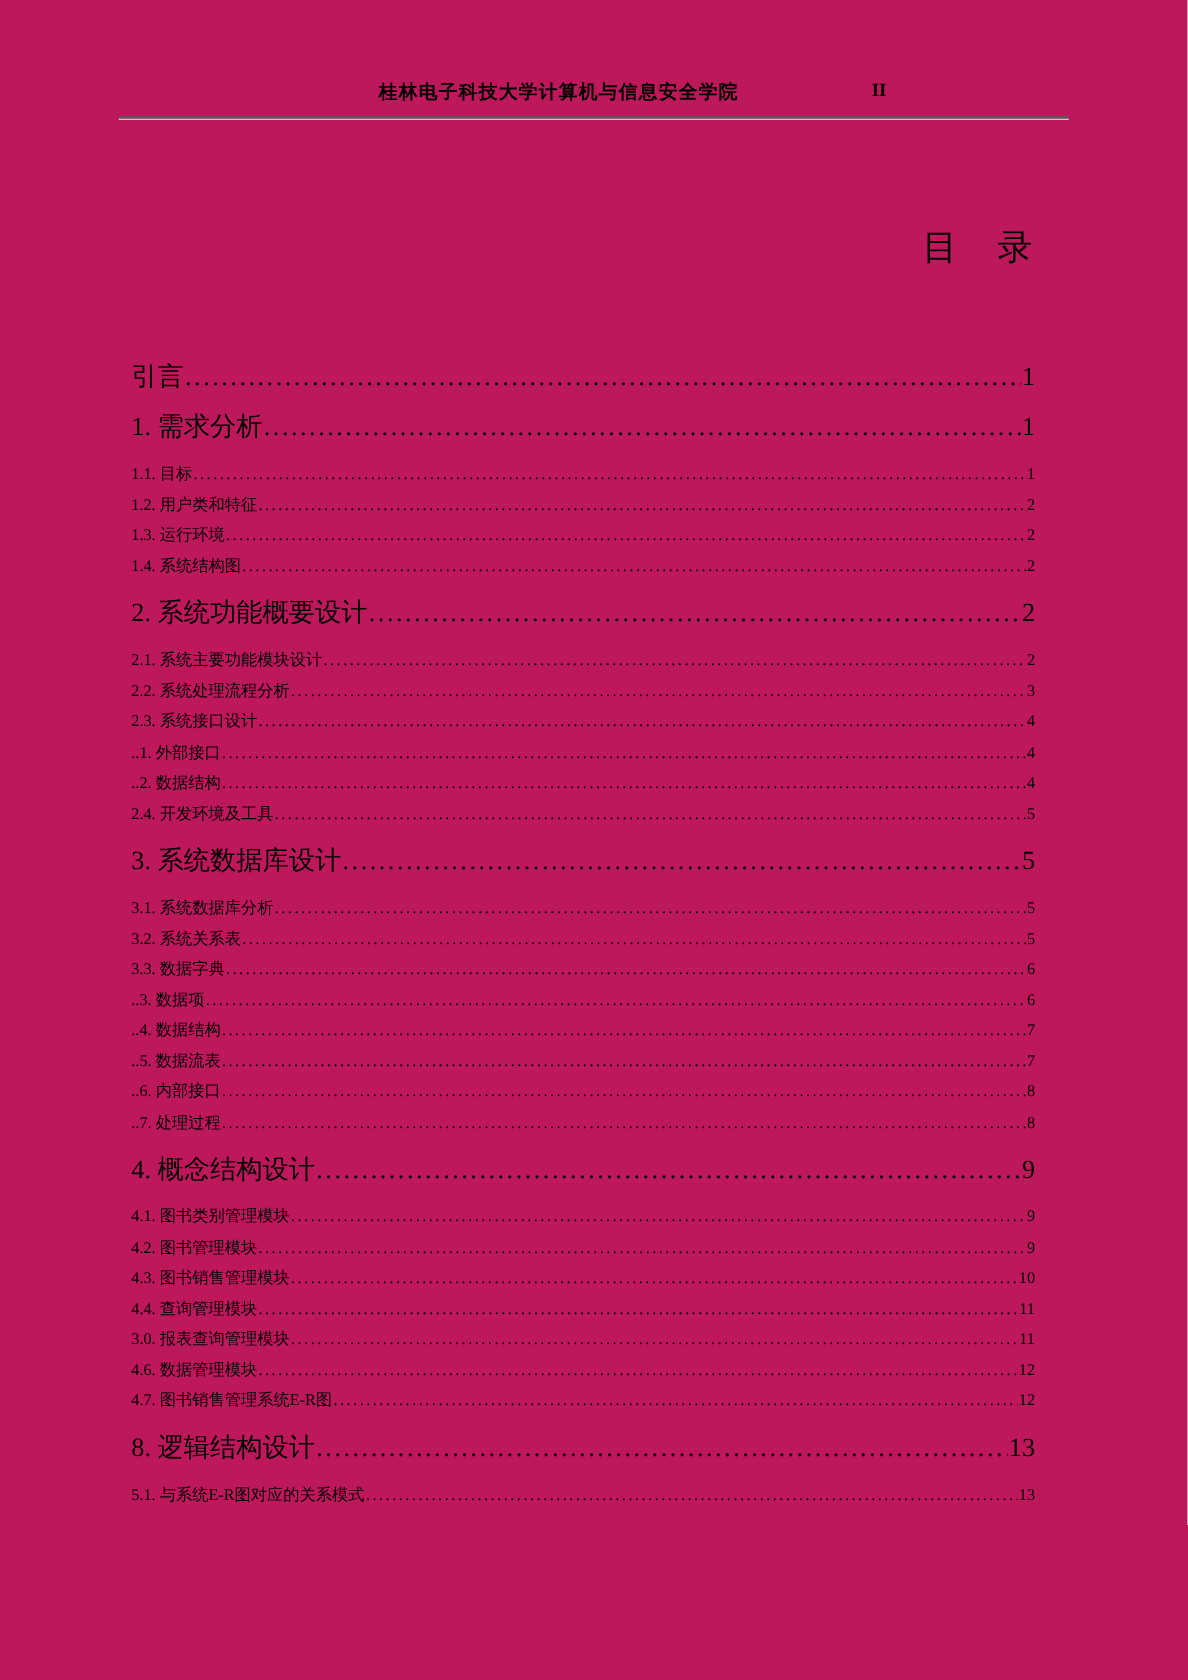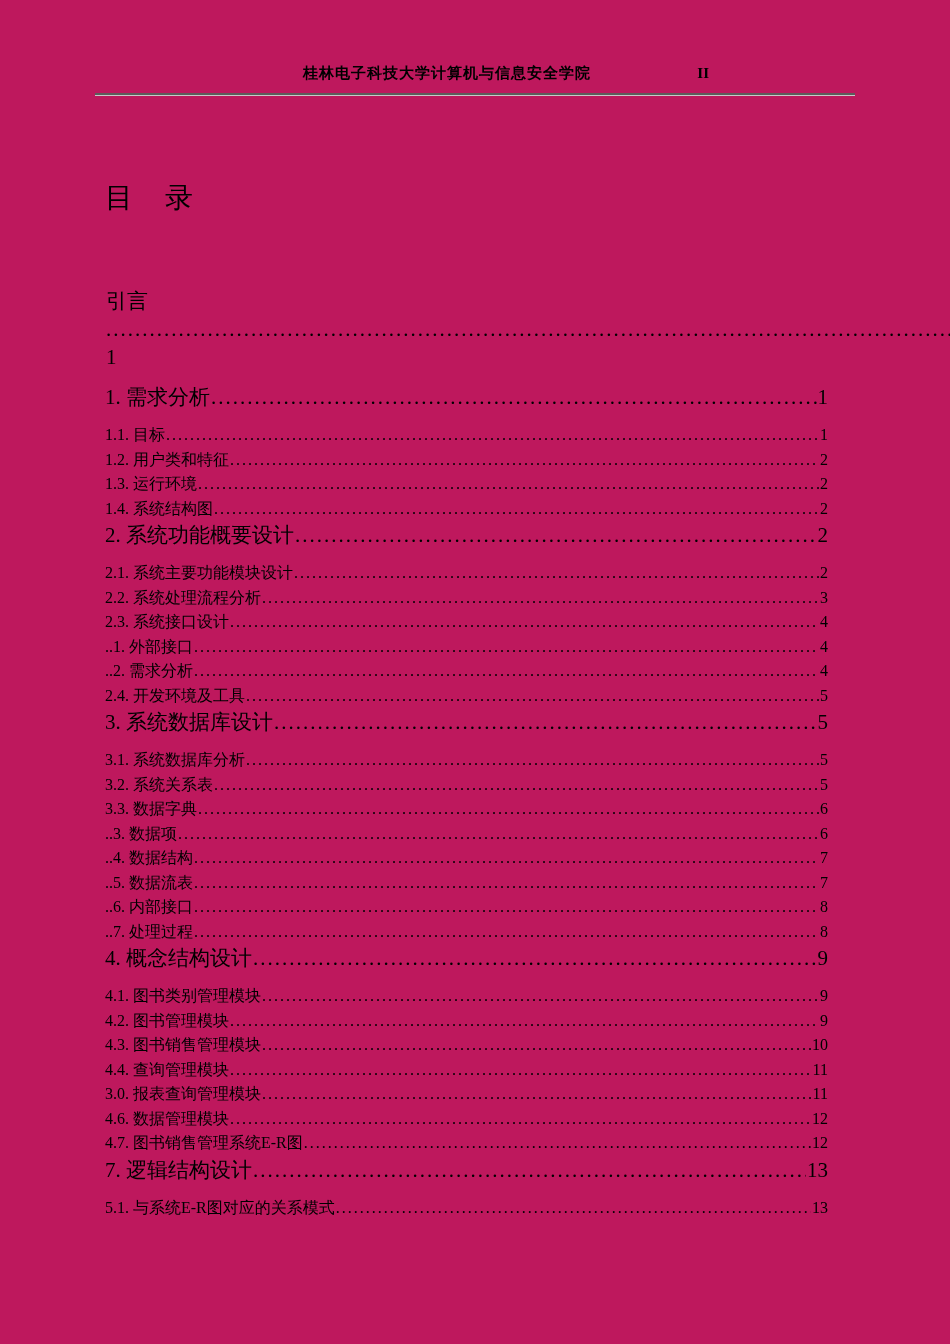--- a/index.html
+++ b/index.html
@@ -44,45 +44,46 @@
   .header-rule {
     margin-top: 7px;
     height: 0;
     border-top: 2px solid #5c5c5c;
     border-bottom: 1px solid #c9c9c9;
   }
   
   .doc-title {
     margin: 88px 105px 0 105px;
     width: 723px;
-    text-align: left;
+    text-align: right;
     font-family: "Liberation Sans", sans-serif;
     font-weight: 400;
     font-size: 28px;
     line-height: 28px;
     letter-spacing: 2px;
   }
   
   .toc {
     margin: 75px 105px 0 105px;
     width: 723px;
   }
   .row {
     display: flex;
     align-items: baseline;
     white-space: nowrap;
   }
   .row.l1 {
     font-size: 21px;
     line-height: 28px;
+    margin-top: 11px;
     margin-bottom: 12px;
   }
-  .row.l1:first-child { margin-top: 0; flex-direction: column; }
+  .row.l1:first-child { margin-top: 0; }
   .row.l2 {
-    font-size: 16px;
+    font-size: 13px;
     line-height: 24.5px;
   }
   .lbl { flex: 0 0 auto; }
   .dots {
     flex: 1 1 auto;
     min-width: 0;
     overflow: hidden;
     white-space: nowrap;
     margin: 0 1px;
   }
@@ -158,21 +159,21 @@
       <span class="lbl">2.3. 系统接口设计</span>
       <span class="dots"></span>
       <span class="pg">4</span>
     </div>
     <div class="row l2">
       <span class="lbl">..1. 外部接口</span>
       <span class="dots"></span>
       <span class="pg">4</span>
     </div>
     <div class="row l2">
-      <span class="lbl">..2. 需求分析</span>
+      <span class="lbl">..2. 数据结构</span>
       <span class="dots"></span>
       <span class="pg">4</span>
     </div>
     <div class="row l2">
       <span class="lbl">2.4. 开发环境及工具</span>
       <span class="dots"></span>
       <span class="pg">5</span>
     </div>
     <div class="row l1">
       <span class="lbl">3. 系统数据库设计</span>
@@ -253,21 +254,21 @@
       <span class="lbl">4.6. 数据管理模块</span>
       <span class="dots"></span>
       <span class="pg">12</span>
     </div>
     <div class="row l2">
       <span class="lbl">4.7. 图书销售管理系统E-R图</span>
       <span class="dots"></span>
       <span class="pg">12</span>
     </div>
     <div class="row l1">
-      <span class="lbl">7. 逻辑结构设计</span>
+      <span class="lbl">8. 逻辑结构设计</span>
       <span class="dots"></span>
       <span class="pg">13</span>
     </div>
     <div class="row l2">
       <span class="lbl">5.1. 与系统E-R图对应的关系模式</span>
       <span class="dots"></span>
       <span class="pg">13</span>
     </div>
 
   </nav>

